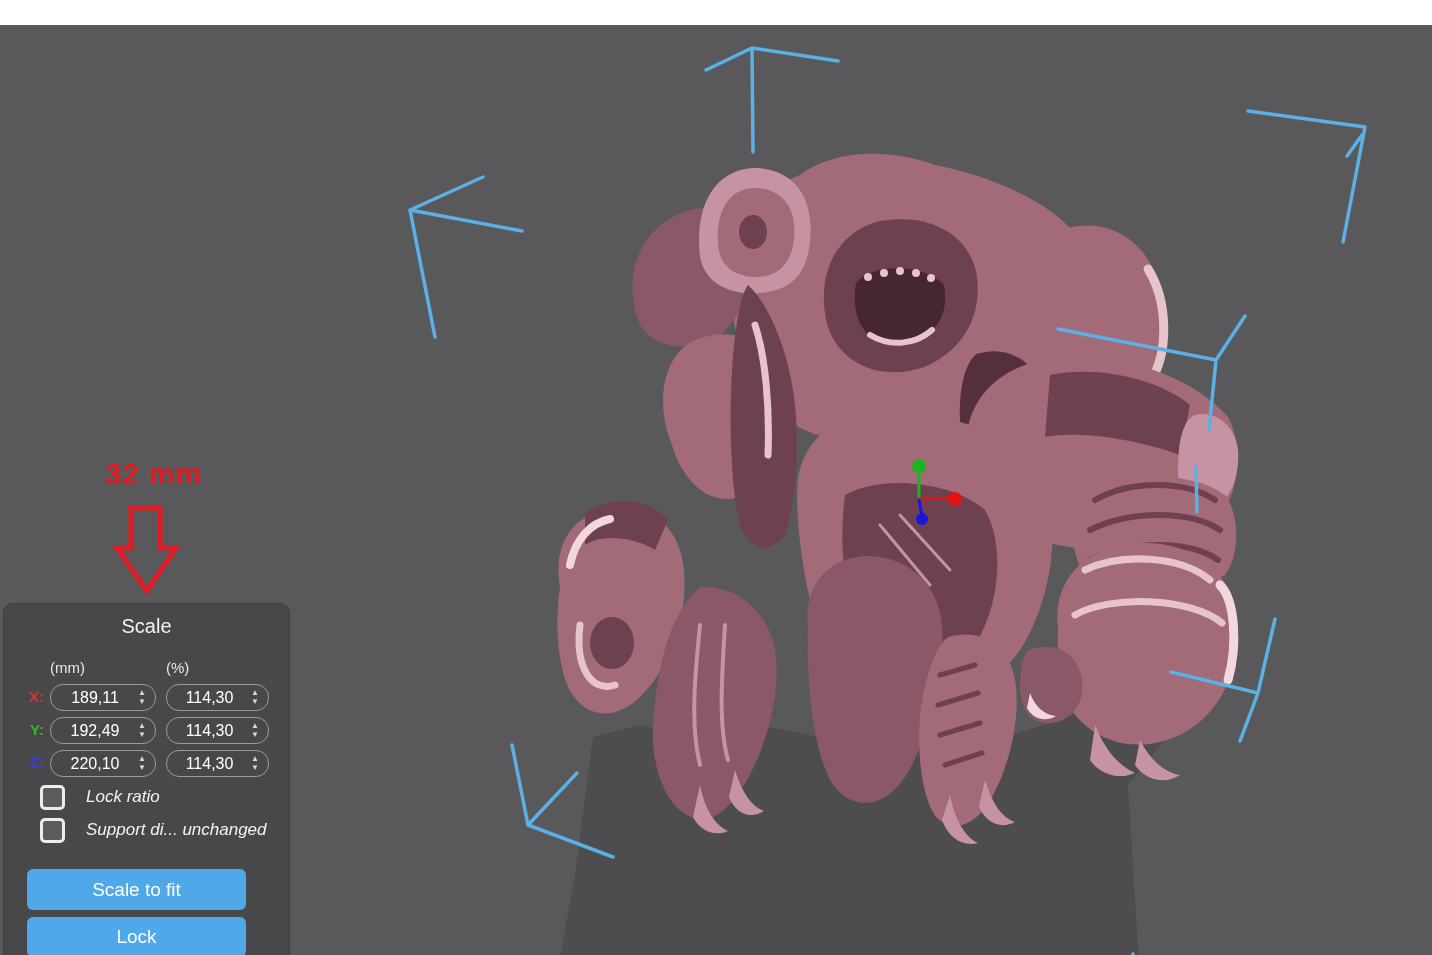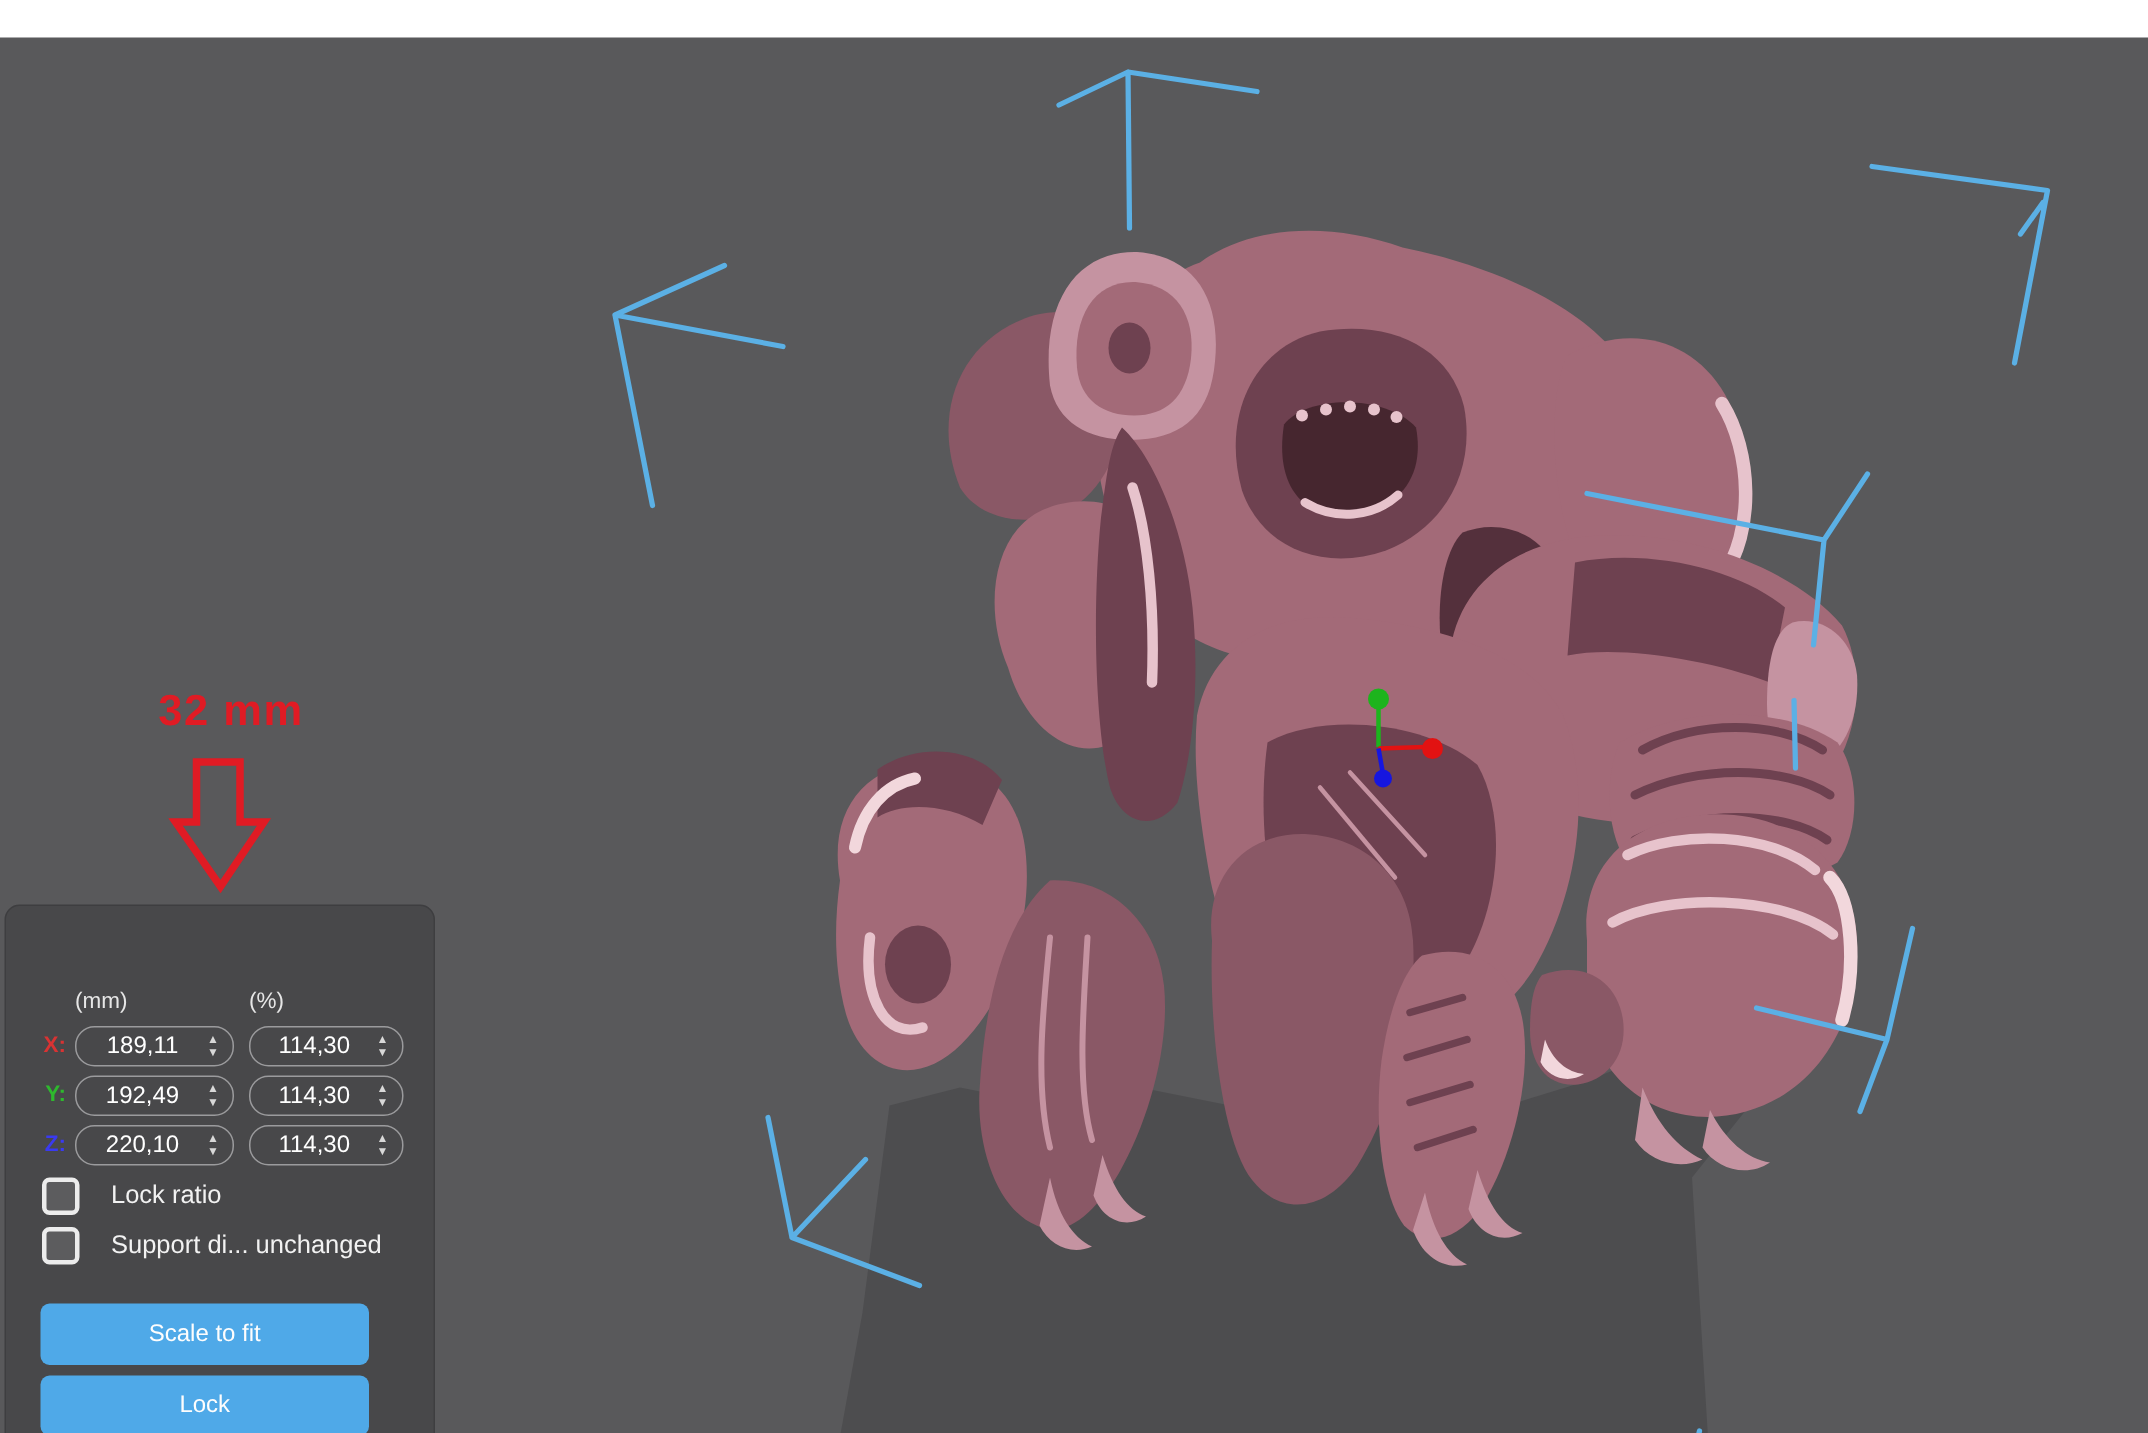--- a/index.html
+++ b/index.html
@@ -47,27 +47,27 @@
   .axis-label.x{color:var(--axis-x);} .axis-label.y{color:var(--axis-y);} .axis-label.z{color:var(--axis-z);}
   .spin-field{position:absolute;top:0;height:27px;border:1px solid var(--input-border);
     border-radius:13px;box-sizing:border-box;background:transparent;}
   .spin-field.mm{left:46px;width:106px;}
   .spin-field.pct{left:162px;width:103px;}
   .spin-input{position:absolute;left:4px;right:20px;top:0;bottom:0;width:calc(100% - 24px);
     background:transparent;border:none;outline:none;color:#fff;font-size:16px;text-align:center;
     font-family:"Liberation Sans",sans-serif;padding:0;}
   .spinner{position:absolute;right:7px;top:3px;width:12px;display:flex;flex-direction:column;align-items:center;}
   .spinner span{font-size:8px;line-height:9px;color:#d8d8d8;cursor:pointer;}
-  .check-row{position:absolute;left:0;width:100%;height:26px;}
+  .check-row{position:absolute;left:12px;width:100%;height:26px;font-style:italic;}
   .check-row.c0{top:181px;} .check-row.c1{top:214px;padding-left:41px;}
   .checkbox{position:absolute;left:24px;top:0;width:19px;height:19px;border:3px solid #ececec;
     border-radius:5px;background:#5c5c5e;}
   .check-label{position:absolute;left:70px;top:2px;font-size:17px;color:var(--text-main);white-space:nowrap;}
   .panel-btn{position:absolute;left:23px;width:219px;height:41px;background:var(--accent-blue);
-    border:none;border-radius:6px;color:#fdfdfd;font-size:16px;font-family:"Liberation Sans",sans-serif;cursor:pointer;}
+    border:none;border-radius:6px;color:#fdfdfd;font-size:19px;font-family:"Liberation Sans",sans-serif;cursor:pointer;}
   .panel-btn.fit{top:265px;} .panel-btn.reset{top:313px;height:40px;}
 </style>
 </head>
 <body>
 
 <div class="viewport">
 
   <svg width="1432" height="955" viewBox="0 0 1432 955">
 
     <g>
@@ -191,20 +191,21 @@
       <path d="M78,948 Q64,943 56,952" stroke="#2f49d8" stroke-width="4" fill="none"></path>
       <path d="M62,947 L52,951 L61,957 Z" fill="#2f49d8"></path>
       <rect x="77" y="951" width="5" height="4" fill="#22aa22"></rect>
       <rect x="90" y="951" width="5" height="4" fill="#22aa22"></rect>
     </g>
   </svg>
 
   <div class="annotation-text">32 mm</div>
 
   <div class="scale-panel">
+    <div class="panel-title">Scale</div>
     <div class="col-header mm">(mm)</div>
     <div class="col-header pct">(%)</div>
 
     <div class="axis-row r0">
       <span class="axis-label x">X:</span>
       <span class="spin-field mm">
         <input class="spin-input" value="189,11" style="">
         <span class="spinner">
             <span>▲</span>
             <span>▼</span>

